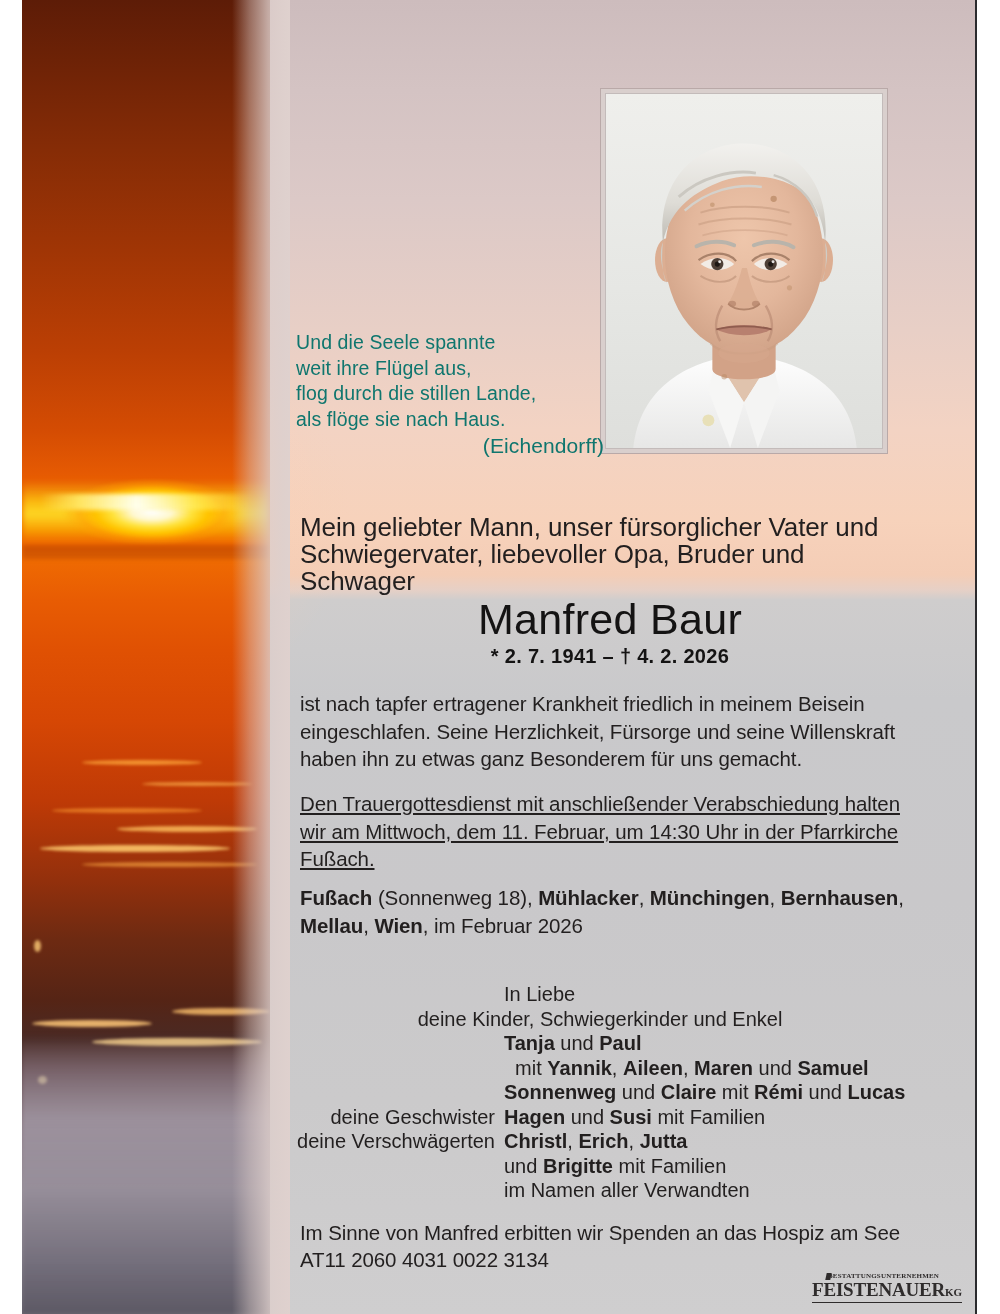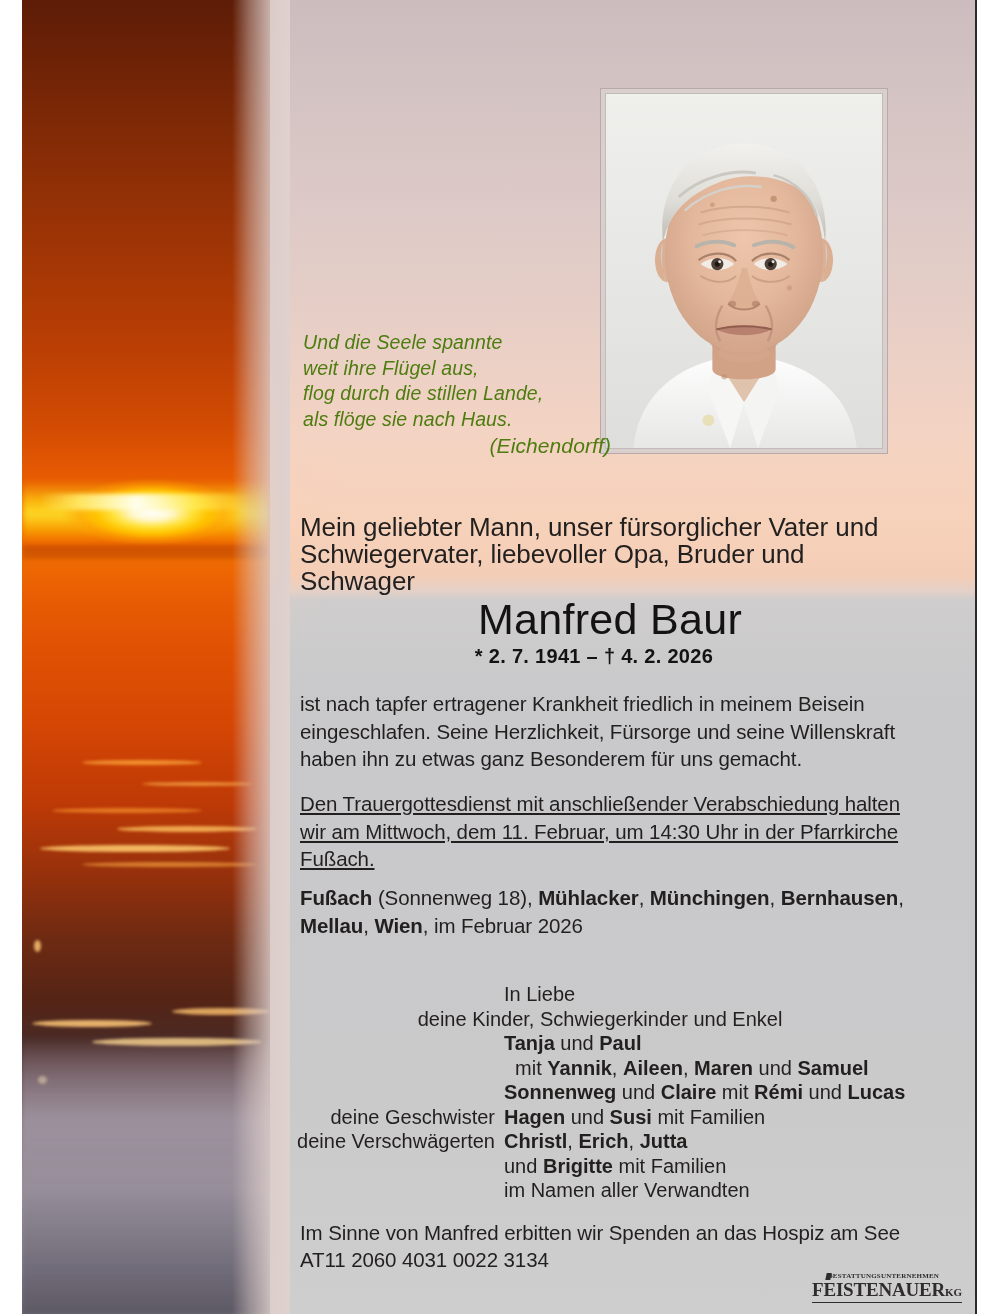--- a/index.html
+++ b/index.html
@@ -159,38 +159,38 @@
     box-sizing:border-box;
     overflow:hidden;
     background:#e9e9e7;
     position:relative;
   }
   #portrait-svg{display:block;width:100%;height:100%;}
 
   
   .txt{position:absolute;color:#221f1f;}
   #poem{
-    left:303px;top:330px;width:330px;
-    font-style:italic;font-size:19.5px;line-height:25.5px;
-    color:#4d7c0f;letter-spacing:.1px;
+    left:296px;top:330px;width:330px;
+    font-size:19.5px;line-height:25.5px;
+    color:#0f766e;letter-spacing:.1px;
   }
   #poem .attrib{display:block;text-align:right;font-size:21px;padding-right:22px;margin-top:1px;}
 
   #intro{
     left:300px;top:514px;width:600px;
     font-size:26px;line-height:27px;letter-spacing:-.1px;
   }
 
   #name{
     left:300px;top:595px;width:620px;text-align:center;
     font-size:43px;line-height:48px;font-weight:400;letter-spacing:.3px;
     color:#141313;
   }
   #dates{
-    left:284px;top:645px;width:620px;text-align:center;
+    left:300px;top:645px;width:620px;text-align:center;
     font-size:20px;font-weight:700;letter-spacing:.3px;color:#141313;
   }
 
   #para1{
     left:300px;top:690px;width:600px;
     font-size:20.5px;line-height:27.5px;letter-spacing:-.1px;
   }
   #para2{
     left:300px;top:790px;width:600px;
     font-size:20.5px;line-height:27.5px;letter-spacing:-.1px;text-decoration:underline;

